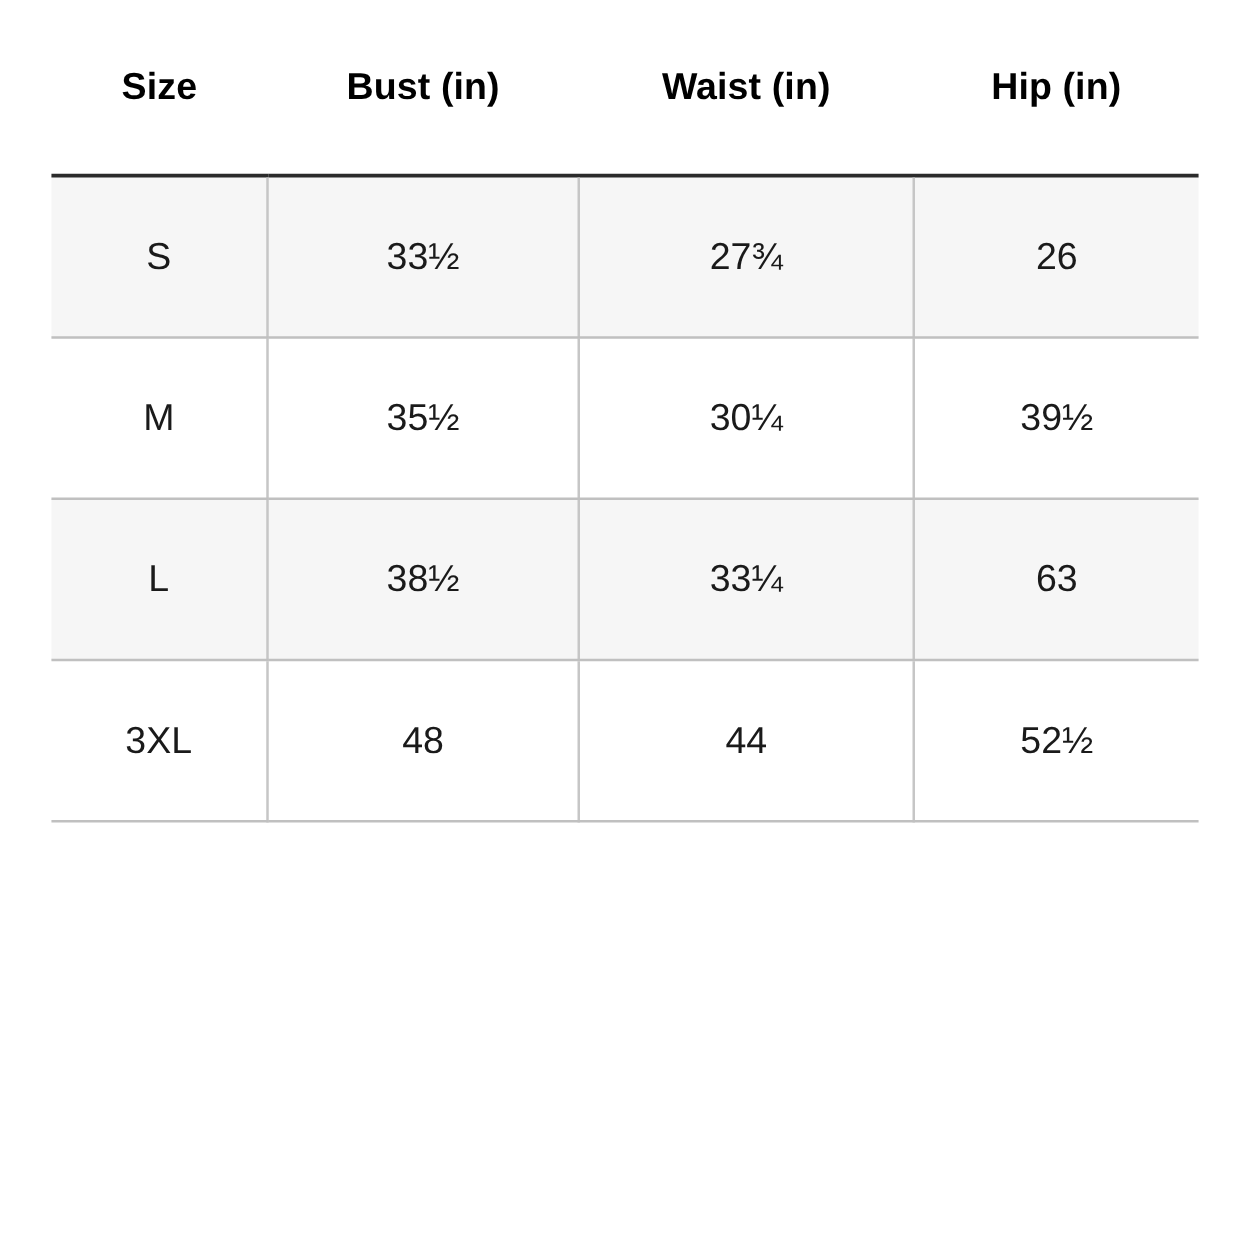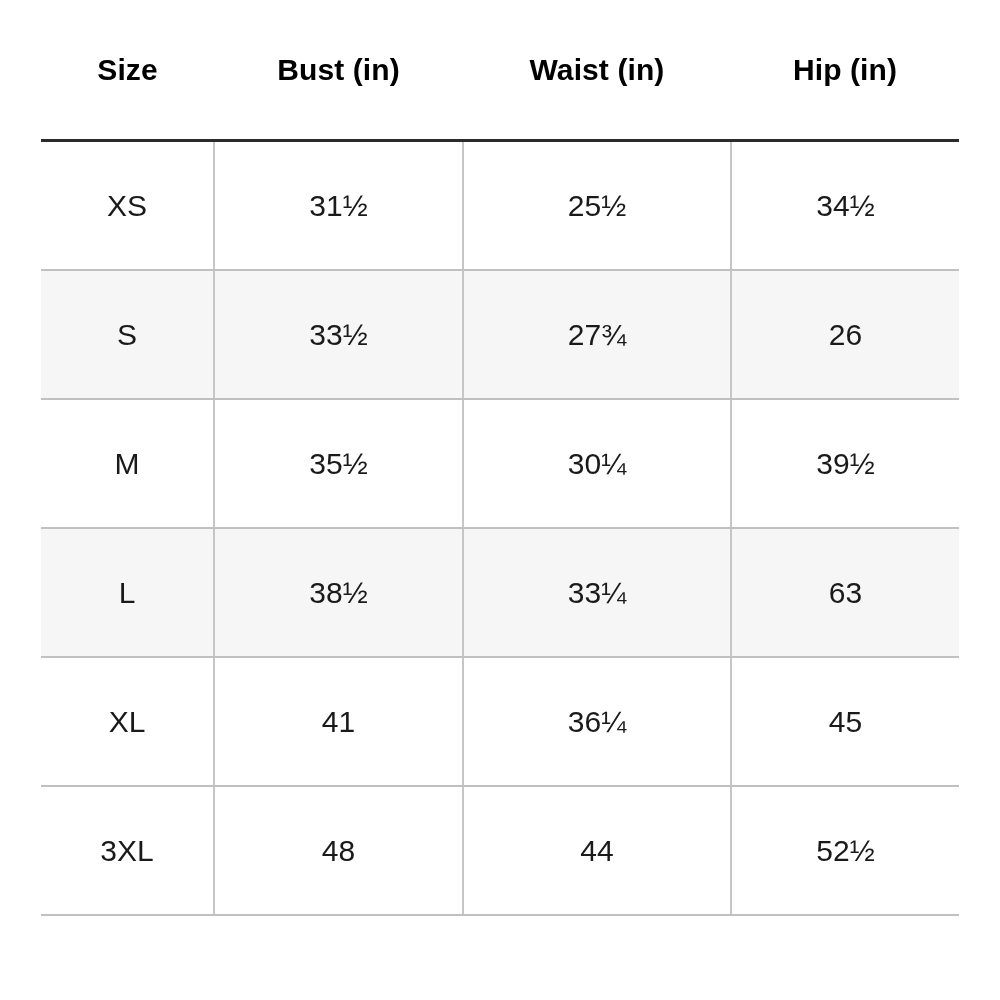--- a/index.html
+++ b/index.html
@@ -90,51 +90,39 @@
     </colgroup>
     <thead>
       <tr class="header-row">
         <th>Size</th>
         <th>Bust (in)</th>
         <th>Waist (in)</th>
         <th>Hip (in)</th>
       </tr>
     </thead>
     <tbody>
-      <tr class="row-plain">
-        <td>XS</td>
-        <td>31½</td>
-        <td>25½</td>
-        <td class="col-last">34½</td>
-      </tr>
       <tr class="row-alt">
         <td>S</td>
         <td>33½</td>
         <td>27¾</td>
         <td class="col-last">26</td>
       </tr>
       <tr class="row-plain">
         <td>M</td>
         <td>35½</td>
         <td>30¼</td>
         <td class="col-last">39½</td>
       </tr>
       <tr class="row-alt">
         <td>L</td>
         <td>38½</td>
         <td>33¼</td>
         <td class="col-last">63</td>
       </tr>
       <tr class="row-plain">
-        <td>XL</td>
-        <td>41</td>
-        <td>36¼</td>
-        <td class="col-last">45</td>
-      </tr>
-      <tr class="row-plain">
         <td>3XL</td>
         <td>48</td>
         <td>44</td>
         <td class="col-last">52½</td>
       </tr>
     </tbody>
   </table>
 </div>
 
 </body></html>

